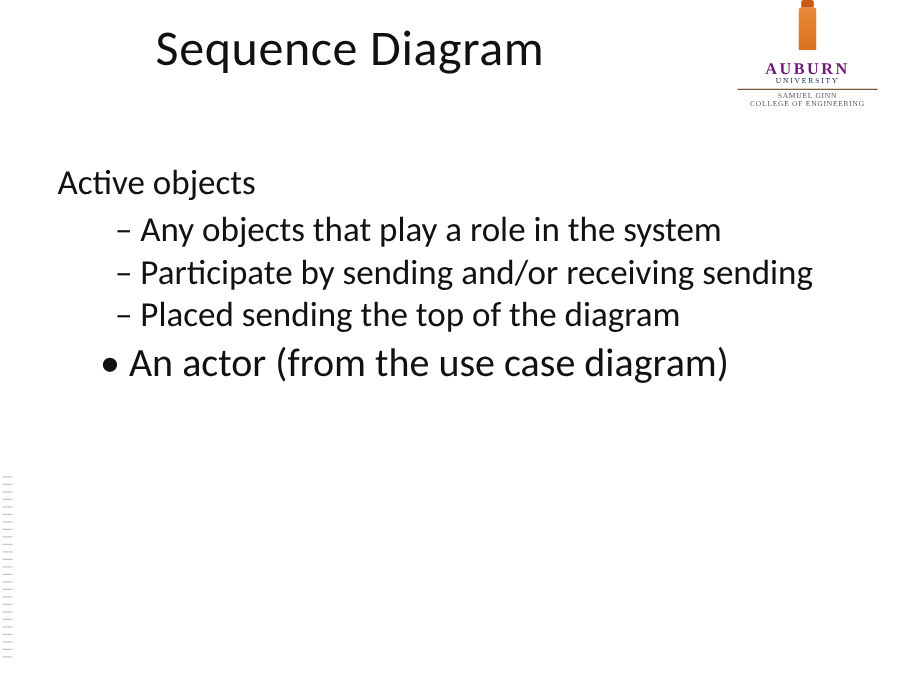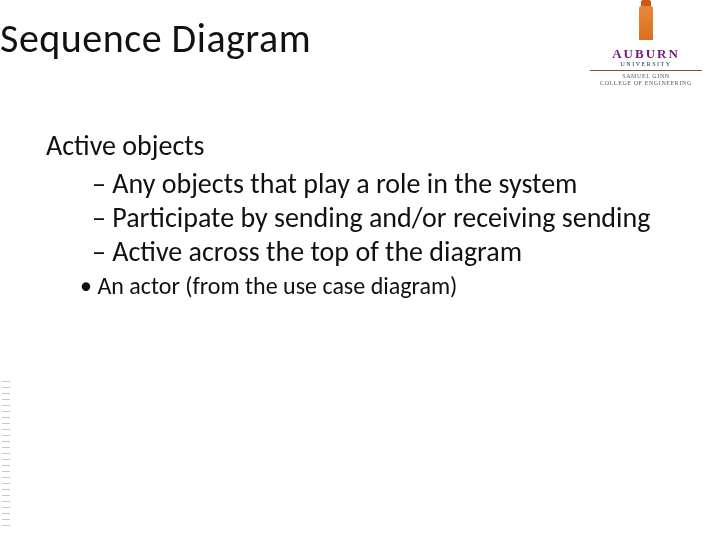--- a/index.html
+++ b/index.html
@@ -17,21 +17,21 @@
     width: 720px;
     height: 540px;
     position: relative;
     box-sizing: border-box;
   }
   .title {
     position: absolute;
     top: 14px;
     left: 0;
     width: 560px;
-    text-align: left;
+    text-align: center;
     font-size: 40px;
     font-weight: 400;
     letter-spacing: 0.5px;
   }
   .logo-block {
     position: absolute;
     top: 6px;
     right: 14px;
     width: 120px;
     text-align: center;
@@ -103,21 +103,21 @@
   }
   .dash-list > li::before {
     content: "– ";
   }
   .dot-list {
     margin: 2px 0 0 34px;
     padding: 0;
     list-style: none;
   }
   .dot-list > li {
-    font-size: 24px;
+    font-size: 32px;
     line-height: 1.28;
     padding-left: 18px;
     text-indent: -18px;
   }
   .dot-list > li::before {
     content: "• ";
   }
   .marks {
     position: absolute;
     left: 2px;
@@ -143,21 +143,21 @@
     <div class="logo-rule"></div>
     <div class="logo-college">SAMUEL GINN</div>
     <div class="logo-college">COLLEGE OF ENGINEERING</div>
   </div>
 
   <div class="body">
     <div class="heading">Active objects</div>
     <ul class="dash-list">
       <li>Any objects that play a role in the system</li>
       <li>Participate by sending and/or receiving sending</li>
-      <li>Active across the top of the diagram</li>
+      <li>Placed sending the top of the diagram</li>
     </ul>
     <ul class="dot-list">
       <li>An actor (from the use case diagram)</li>
     </ul>
   </div>
 
   <div class="marks">
     <div></div>
       <div></div>
       <div></div>

